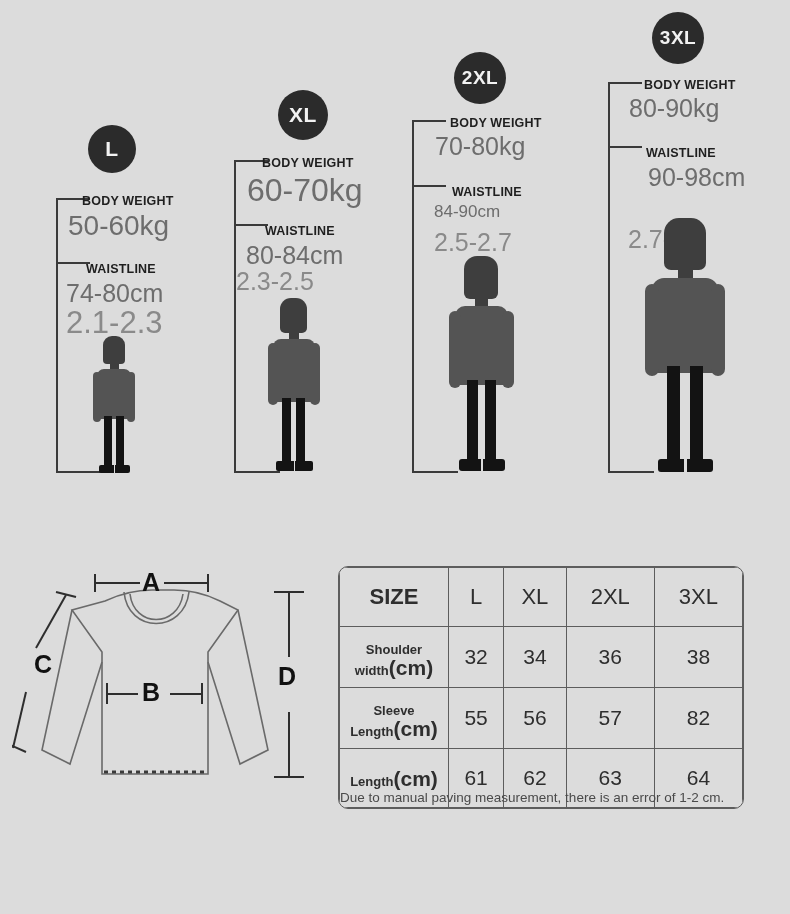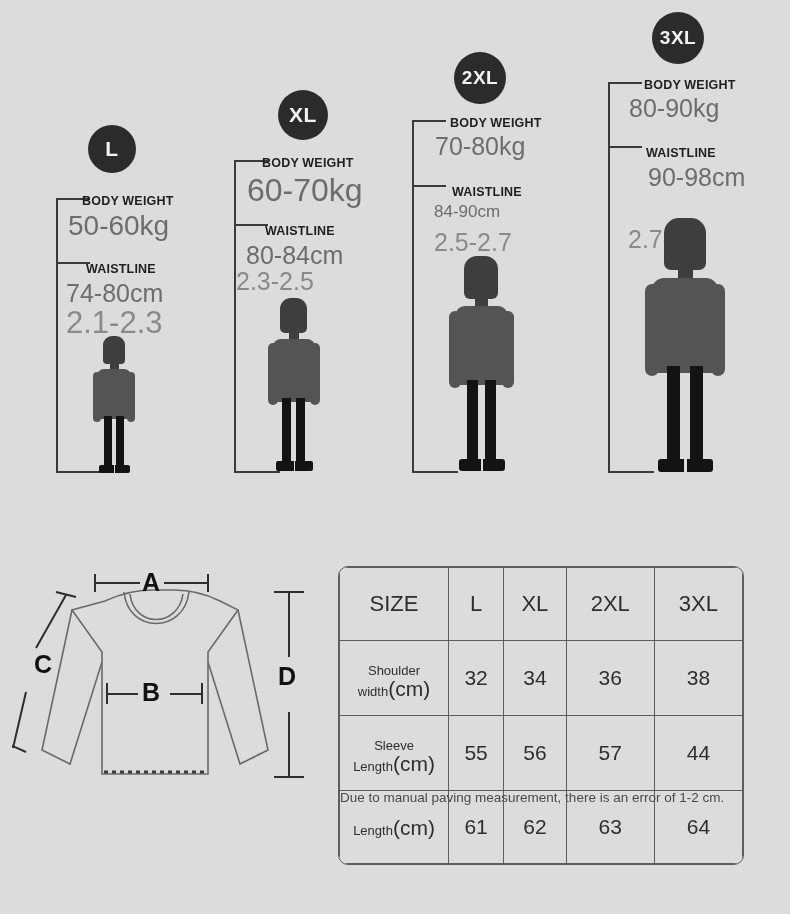--- a/index.html
+++ b/index.html
@@ -77,21 +77,22 @@
     text-align:center;
     color:#2e2e2e;
     height:40px;
     font-size:21px;
     font-weight:300;
   }
   td.rowlabel{
     width:100px;
     font-size:21px;
     line-height:1.0;
-    padding:16px 4px;
+    padding:9px 4px;
+    font-weight:bold;
   }
   td.rowlabel .small{font-size:13px;}
   td.rowlabel .cm{font-size:21px;}
   .tbl tr:first-child td{font-size:22px;}
   .note{
     position:absolute;left:340px;top:790px;
     font-size:13.5px;color:#4a4a4a;white-space:nowrap;
   }
 </style>
 </head>
@@ -291,21 +292,21 @@
         <td>36</td>
         <td>38</td>
       </tr>
       <tr>
         <td class="rowlabel">
           <span class="small">Sleeve Length</span><span class="cm">(cm)</span>
         </td>
         <td>55</td>
         <td>56</td>
         <td>57</td>
-        <td>44</td>
+        <td>82</td>
       </tr>
       <tr>
         <td class="rowlabel">
           <span class="small">Length</span><span class="cm">(cm)</span>
         </td>
         <td>61</td>
         <td>62</td>
         <td>63</td>
         <td>64</td>
       </tr>

